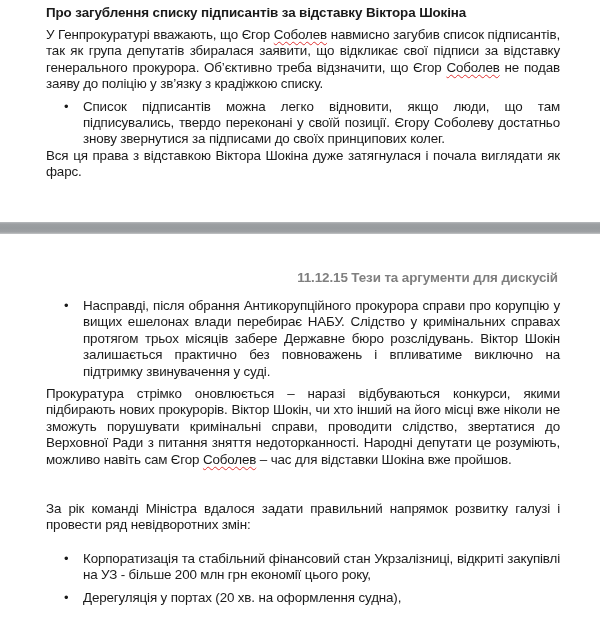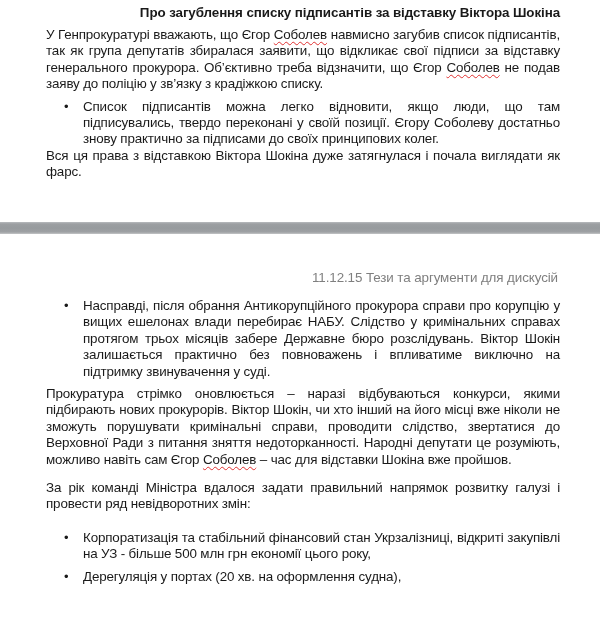--- a/index.html
+++ b/index.html
@@ -12,21 +12,20 @@
   .page-top { top: 0; height: 222px; }
   .page-bottom { top: 234px; height: 395px; }
   .separator {
     position: absolute; left: 0; top: 222px; width: 600px; height: 12px;
     background: linear-gradient(to bottom, #b8bbbe 0px, #9c9fa2 2px, #979b9e 6px, #9ea1a4 10px, #c3c5c7 12px);
   }
   .content { position: absolute; left: 46px; width: 514px; }
   .h {
     font-weight: bold; font-size: 13.4px; line-height: 16px; margin: 0;
     letter-spacing: -0.1px;
-    text-align: right;
   }
   p.body {
     font-size: 13.4px; line-height: 16.4px; margin: 0; text-align: justify;
     letter-spacing: -0.15px;
   }
   ul.blist { list-style: none; margin: 0; padding: 0; }
   ul.blist li {
     position: relative; padding-left: 37px;
     font-size: 13.4px; line-height: 16.4px; text-align: justify;
     letter-spacing: -0.15px;
@@ -34,46 +33,46 @@
   ul.blist li .bullet {
     position: absolute; left: 18px; top: 0; font-size: 13px;
   }
   .sp {
     text-decoration: underline wavy #e03030;
     text-decoration-thickness: 1px;
     text-underline-offset: 2px;
   }
   .hdr-right {
     position: absolute; top: 270px; right: 42px;
-    font-weight: normal; font-size: 13.4px; color: #7f7f7f; letter-spacing: -0.1px;
+    font-weight: bold; font-size: 13.4px; color: #7f7f7f; letter-spacing: -0.1px;
   }
 </style>
 </head>
 <body>
 
 <div class="page page-top">
   <div class="content" style="top:5px;">
     <h2 class="h">Про загублення списку підписантів за відставку Віктора Шокіна</h2>
     <p class="body" style="margin-top:6px;"><span>У Генпрокуратурі вважають, що Єгор </span><span class="sp">Соболев</span><span> навмисно загубив список підписантів, так як група депутатів збиралася заявити, що відкликає свої підписи за відставку генерального прокурора. Об’єктивно треба відзначити, що Єгор </span><span class="sp">Соболев</span><span> не подав заяву до поліцію у зв’язку з крадіжкою списку.</span></p>
     <ul class="blist" style="margin-top:6px;">
-      <li><span class="bullet">•</span><span>Список підписантів можна легко відновити, якщо люди, що там підписувались, твердо переконані у своїй позиції. Єгору Соболеву достатньо знову практично за підписами до своїх принципових колег.</span></li>
+      <li><span class="bullet">•</span><span>Список підписантів можна легко відновити, якщо люди, що там підписувались, твердо переконані у своїй позиції. Єгору Соболеву достатньо знову звернутися за підписами до своїх принципових колег.</span></li>
     </ul>
     <p class="body" style="">Вся ця права з відставкою Віктора Шокіна дуже затягнулася і почала виглядати як фарс.</p>
   </div>
 </div>
 
 <div class="separator"></div>
 
 <div class="page page-bottom"></div>
 
 <div class="hdr-right">11.12.15 Тези та аргументи для дискусій</div>
 
 <div class="content" style="top:298px;">
   <ul class="blist">
     <li><span class="bullet">•</span><span>Насправді, після обрання Антикорупційного прокурора справи про корупцію у вищих ешелонах влади перебирає НАБУ. Слідство у кримінальних справах протягом трьох місяців забере Державне бюро розслідувань. Віктор Шокін залишається практично без повноважень і впливатиме виключно на підтримку звинувачення у суді.</span></li>
   </ul>
   <p class="body" style="margin-top:6px;"><span>Прокуратура стрімко оновлюється – наразі відбуваються конкурси, якими підбирають нових прокурорів. Віктор Шокін, чи хто інший на його місці вже ніколи не зможуть порушувати кримінальні справи, проводити слідство, звертатися до Верховної Ради з питання зняття недоторканності. Народні депутати це розуміють, можливо навіть сам Єгор </span><span class="sp">Соболев</span><span> – час для відставки Шокіна вже пройшов.</span></p>
-  <p class="body" style="margin-top:12px;">За рік команді Міністра вдалося задати правильний напрямок розвитку галузі і провести ряд невідворотних змін:</p>
+  <p class="body" style="margin-top:33px;">За рік команді Міністра вдалося задати правильний напрямок розвитку галузі і провести ряд невідворотних змін:</p>
   <ul class="blist" style="margin-top:17px;">
-    <li><span class="bullet">•</span><span>Корпоратизація та стабільний фінансовий стан Укрзалізниці, відкриті закупівлі на УЗ - більше 500 млн грн економії цього року,</span></li>
+    <li><span class="bullet">•</span><span>Корпоратизація та стабільний фінансовий стан Укрзалізниці, відкриті закупівлі на УЗ - більше 200 млн грн економії цього року,</span></li>
     <li style="margin-top:6px;"><span class="bullet">•</span><span>Дерегуляція у портах (20 хв. на оформлення судна),</span></li>
   </ul>
 </div>
 
 </body></html>

